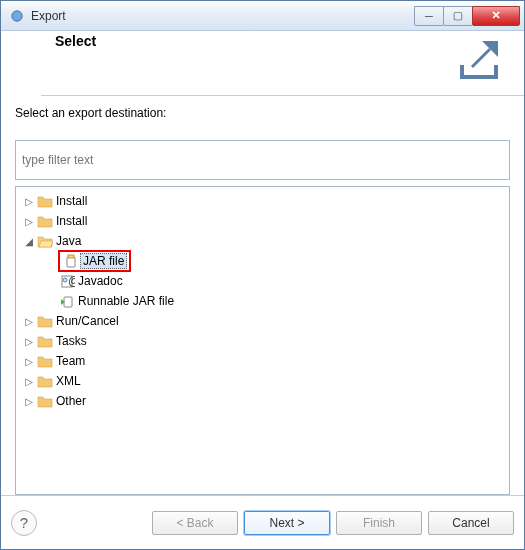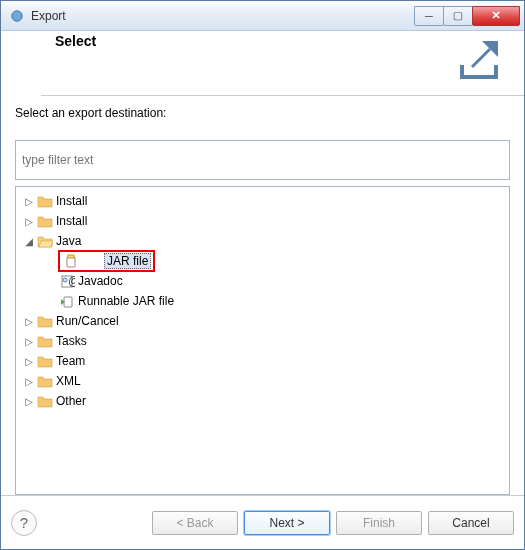--- a/index.html
+++ b/index.html
@@ -25,21 +25,21 @@
 .filter-input { width: 100%; padding: 12px 6px; border: 1px solid #a9b7c6; color: #888; font-size: 12px; margin-bottom: 6px; }
 
 .tree-container { flex: 1; border: 1px solid #a9b7c6; padding: 4px 2px; overflow: auto; background: #fff; }
 .tree { }
 .tree-row { display: flex; align-items: center; height: 20px; padding-left: 4px; }
 .tree-row .twisty { width: 14px; text-align: center; color: #666; font-size: 10px; user-select: none; }
 .tree-row .icon { width: 18px; height: 16px; display: inline-flex; align-items: center; justify-content: center; }
 .tree-row .lbl { padding-left: 2px; }
 .tree-row.child { padding-left: 40px; }
 .tree-row.selected .lbl { border: 1px dotted #666; background: #d6e5f5; padding: 0 2px; }
-.highlight { border: 2px solid #e00; padding: 1px 2px; display: inline-flex; align-items: center; gap: 24px; }
+.highlight { border: 2px solid #e00; padding: 1px 2px; display: inline-flex; align-items: center; }
 
 .footer { height: 54px; border-top: 1px solid #ccc; display: flex; align-items: center; padding: 0 10px; gap: 6px; }
 .help-btn { width: 26px; height: 26px; border: 1px solid #bbb; border-radius: 50%; display: flex; align-items: center; justify-content: center; color: #666; font-size: 15px; background: #fafafa; }
 .spacer { flex: 1; }
 .btn { width: 86px; height: 24px; border: 1px solid #b0b0b0; background: linear-gradient(#fdfdfd,#ececec); border-radius: 2px; font-size: 12px; color: #333; }
 .btn.disabled { color: #999; }
 .btn.default { border: 1px solid #4a90d9; box-shadow: 0 0 0 1px #a6cdf5; background: linear-gradient(#fbfdff,#e8f1fb); }
 
 
 .folder-svg { fill: #f5c770; stroke: #c9953e; stroke-width: 0.5; }

